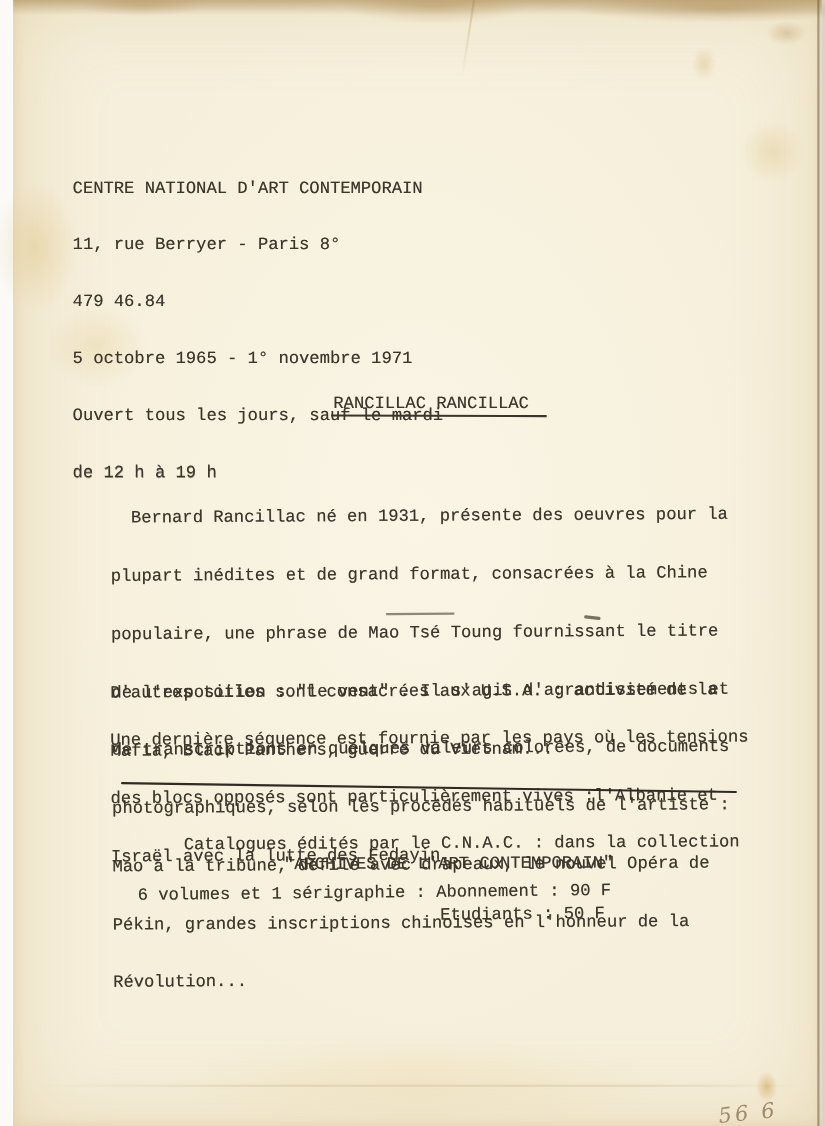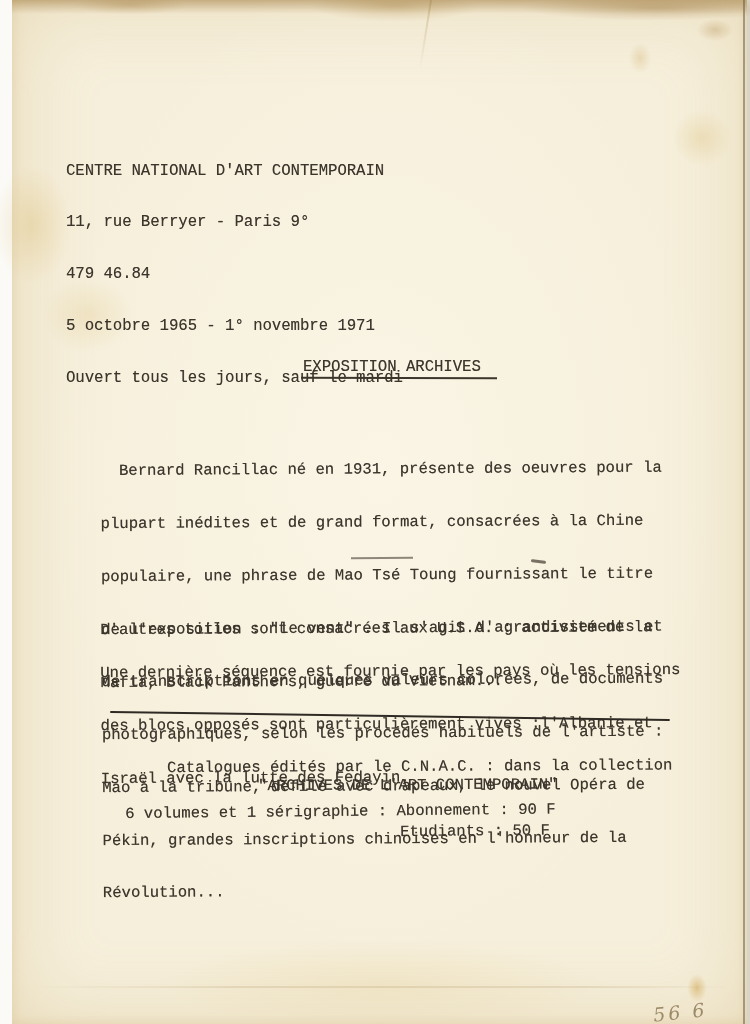--- a/index.html
+++ b/index.html
@@ -98,27 +98,28 @@
   <div class="scan-right"></div>
   <div class="paper"></div>
   <div class="edge-top"></div>
   <div class="stains"></div>
   <div class="crease-top"></div>
   <div class="crease-bottom"></div>
   <div class="paper-edge-right"></div>
 
   <div class="t header-block">
     <div class="tline">CENTRE NATIONAL D'ART CONTEMPORAIN</div>
-    <div class="tline">11, rue Berryer - Paris 9°</div>
+    <div class="tline">11, rue Berryer - Paris 8°</div>
     <div class="tline">479 46.84</div>
     <div class="tline">5 octobre 1965 - 1° novembre 1971</div>
     <div class="tline">Ouvert tous les jours, sauf le mardi</div>
+    <div class="tline">de 12 h à 19 h</div>
   </div>
 
-  <div class="t title-block">EXPOSITION ARCHIVES</div>
+  <div class="t title-block">RANCILLAC RANCILLAC</div>
   <div class="title-underline"></div>
 
   <div class="t para1">
     <div class="tline">  Bernard Rancillac né en 1931, présente des oeuvres pour la</div>
     <div class="tline">plupart inédites et de grand format, consacrées à la Chine</div>
     <div class="tline">populaire, une phrase de Mao Tsé Toung fournissant le titre</div>
     <div class="tline">de l'exposition : "le vent" . Il s'agit d'agrandissements et</div>
     <div class="tline">de transcriptions en quelques valeurs colorées, de documents</div>
     <div class="tline">photographiques, selon les procédés habituels de l'artiste :</div>
     <div class="tline">Mao à la tribune, défilé avec drapeaux, le nouvel Opéra de</div>

